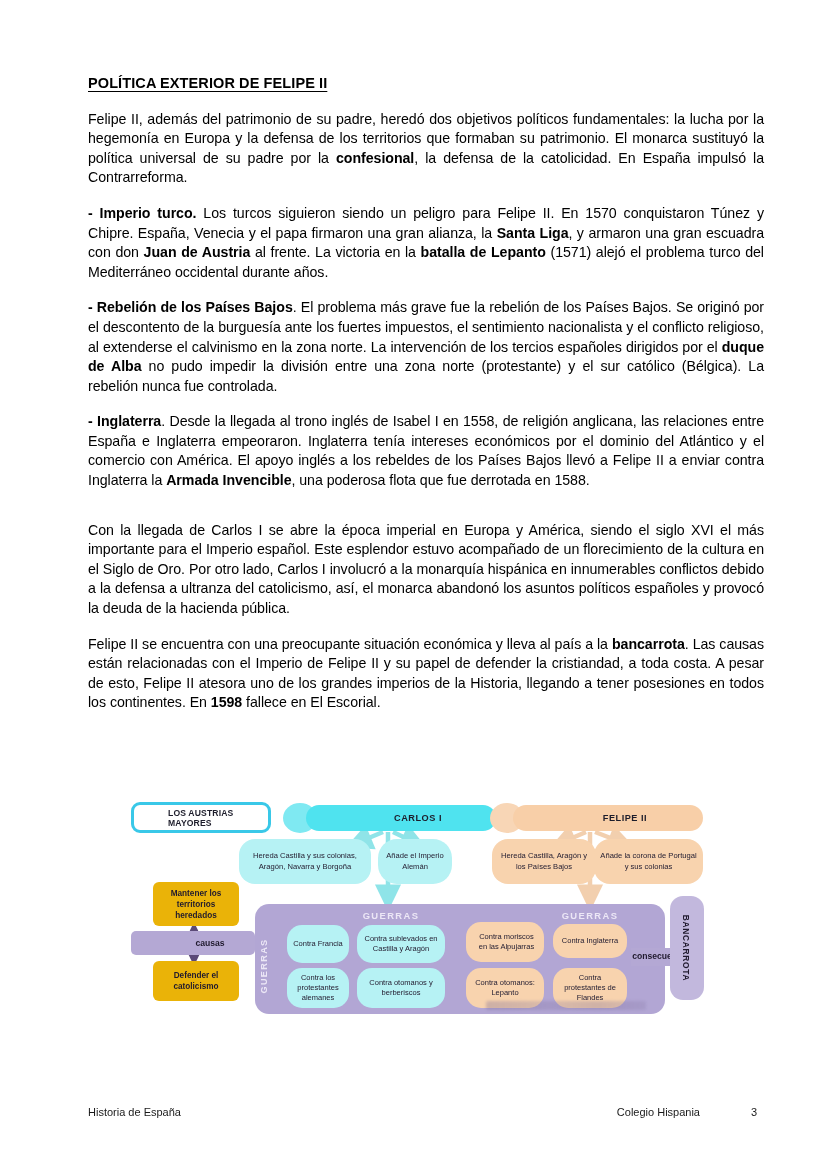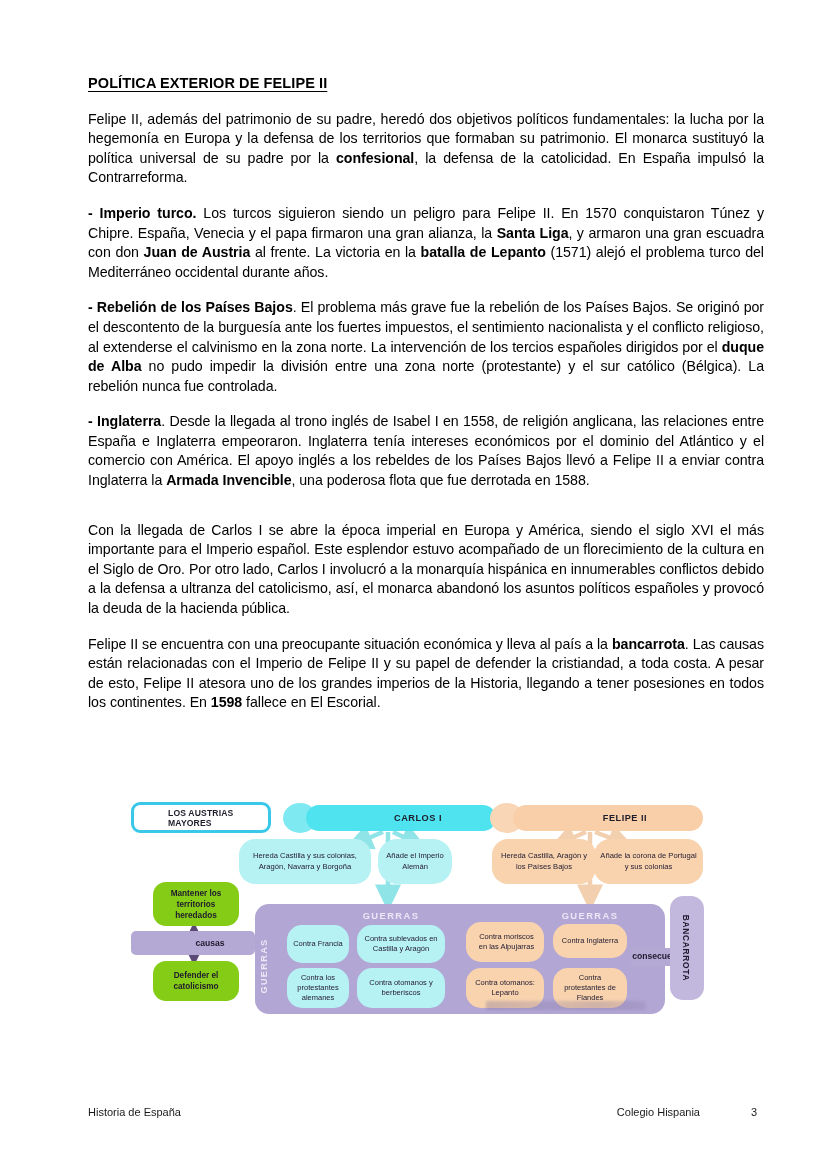--- a/index.html
+++ b/index.html
@@ -98,21 +98,21 @@
   .p-imperio  { left: 247px; top: 43px; width: 74px;  height: 45px; border-radius: 19px; }
   .p-hereda-f { left: 337px; top: 43px; width: 104px; height: 45px; margin-left: 24px; }
   .p-portugal { left: 463px; top: 43px; width: 109px; height: 45px; }
 
   
   .purple-main {
     left: 124px; top: 108px; width: 410px; height: 110px;
     background: #b2a6d4; border-radius: 14px;
   }
   .purple-left-box {
-    border-radius: 13px; background: #84cc16;
+    border-radius: 6px; background: #eab308;
     display: flex; align-items: center; justify-content: center;
     text-align: center; font-size: 8.2px; line-height: 11px;
     font-weight: bold; color: #201a2e; padding: 18px 4px;
   }
   .pb-mantener { left: 22px; top: 86px; width: 86px; height: 44px; }
   .pb-defender { left: 22px; top: 165px; width: 86px; height: 40px; }
   .pb-causas {
     left: 0px; top: 135px; width: 124px; height: 24px;
     background: #b4a8d4; border-radius: 5px;
     display: flex; align-items: center; justify-content: center;

